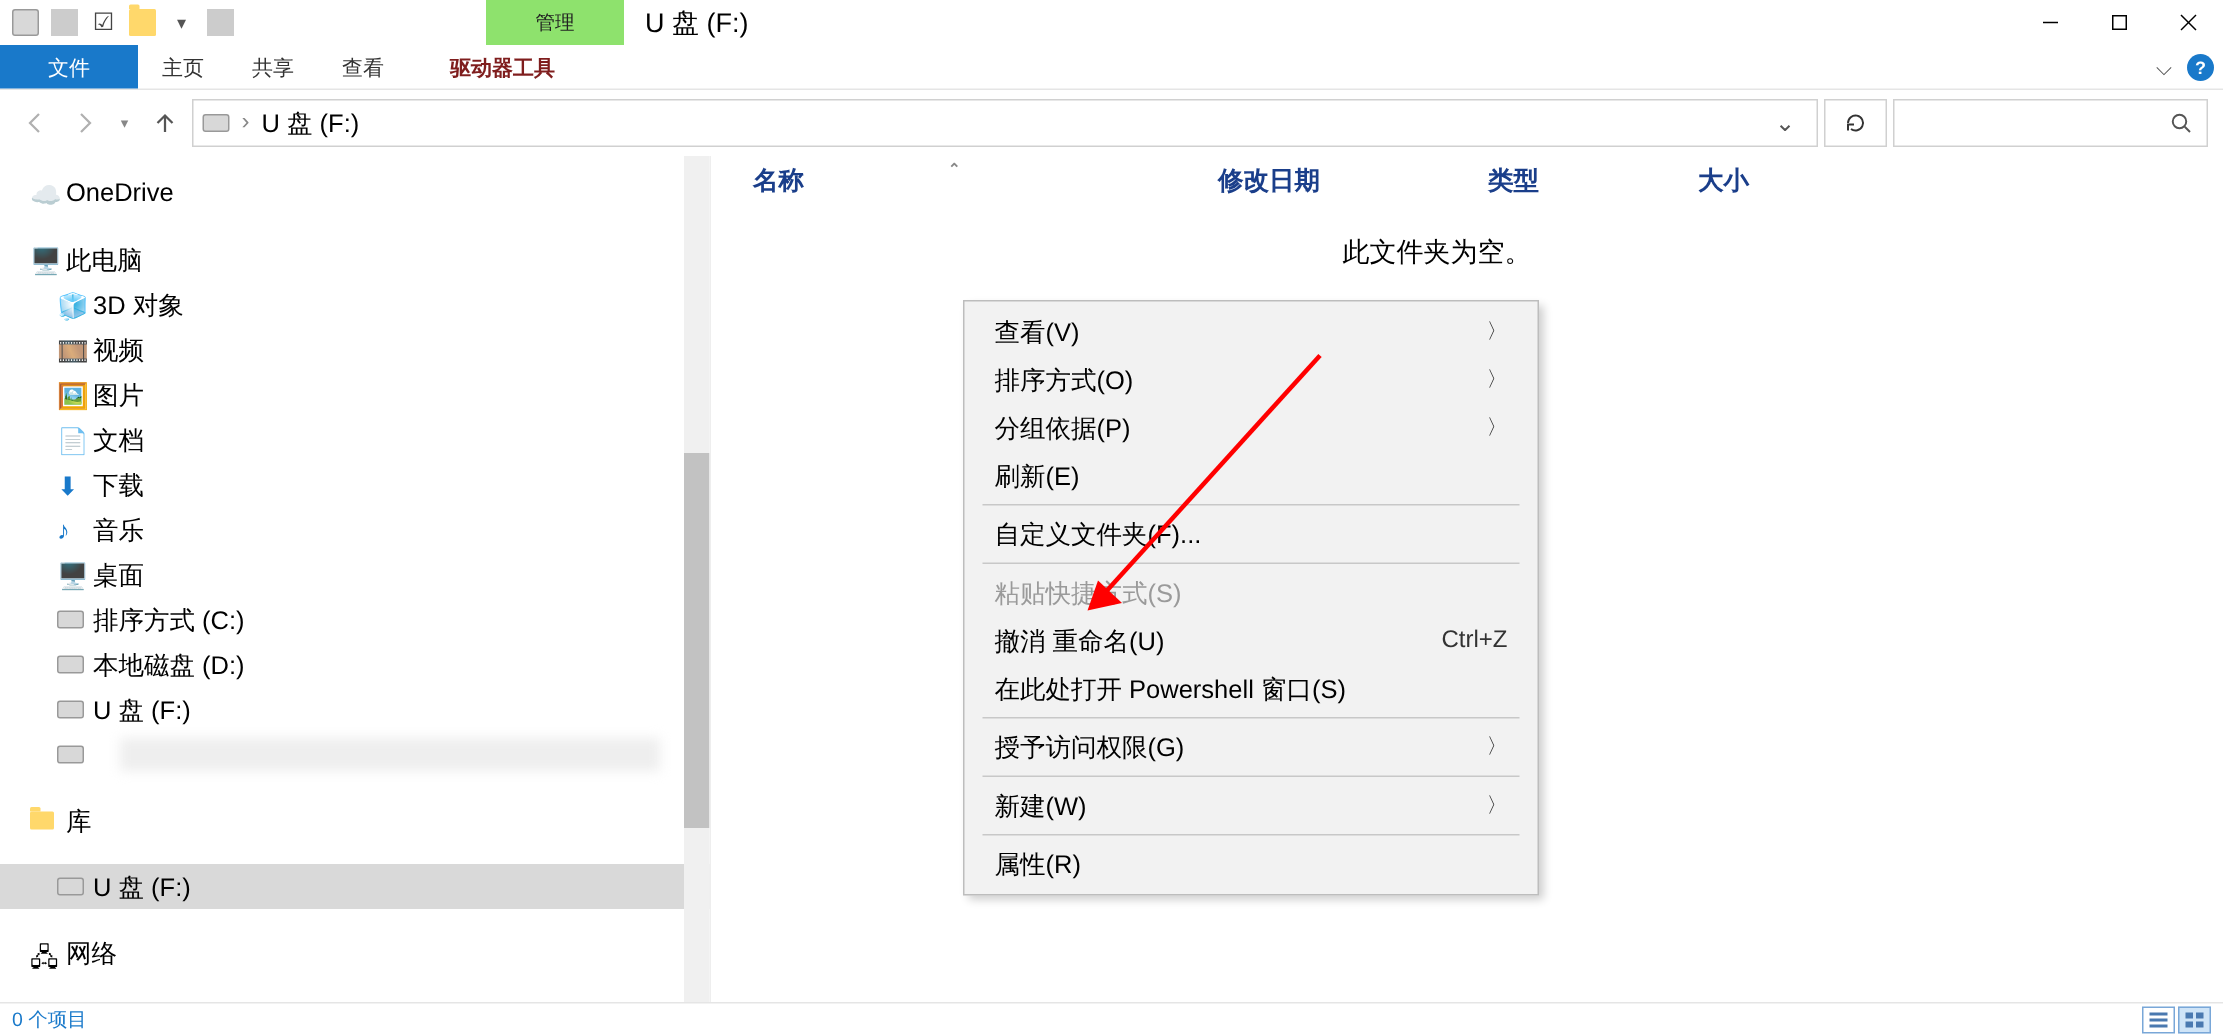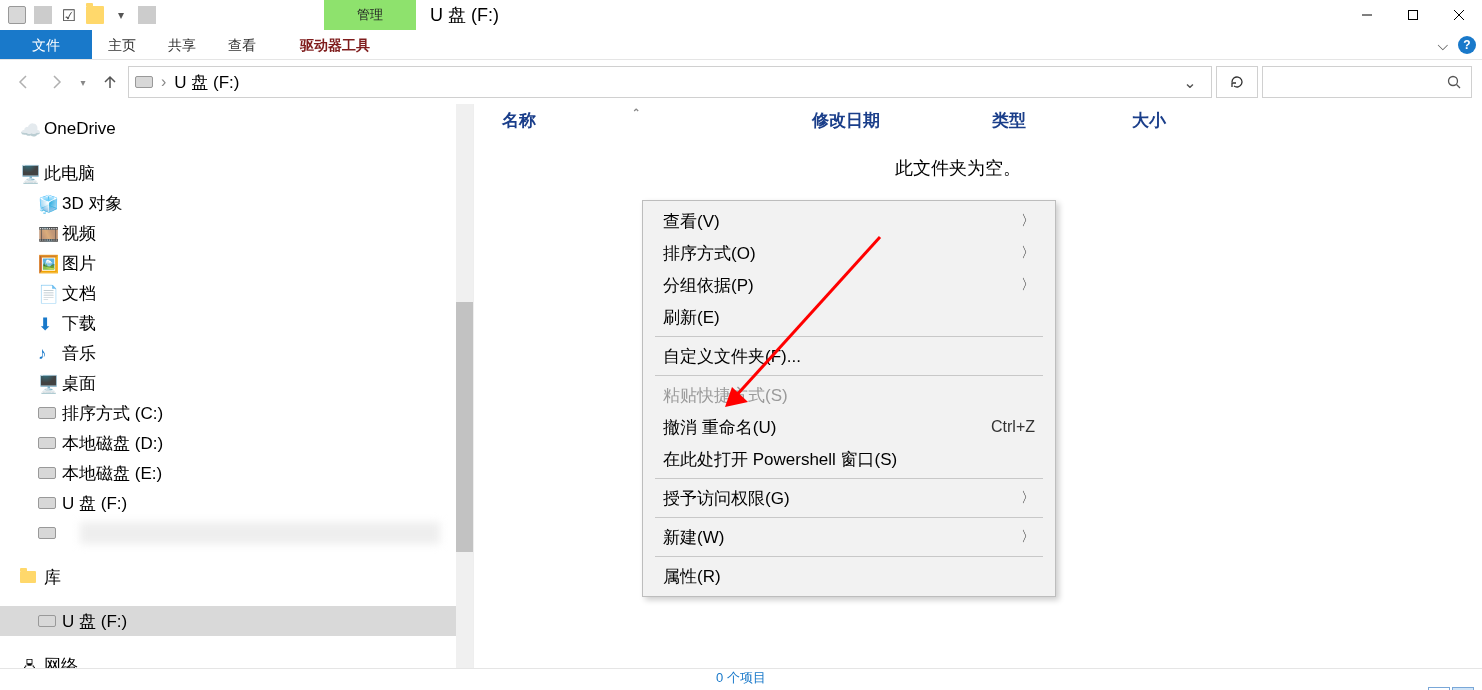--- a/index.html
+++ b/index.html
@@ -50,33 +50,33 @@
   .content-pane { flex: 1; position: relative; }
   .columns { display: flex; height: 32px; align-items: center; font-size: 17px; color: #1a3e8a; padding-left: 28px; font-weight: bold; }
   .col-name { width: 310px; position:relative;}
   .col-name .sort { position:absolute; left:130px; top:-2px; color:#888; font-size:10px;}
   .col-date { width: 180px; }
   .col-type { width: 140px; }
   .col-size { width: 120px; }
   .empty-msg { text-align: center; font-size: 18px; color: #000; margin-top: 20px; padding-right:40px;}
 
   
-  .context-menu { position: absolute; left: 642px; top: 200px; width: 414px; background: #f2f2f2; border: 1px solid #bdbdbd; box-shadow: 3px 3px 6px rgba(0,0,0,0.2); padding: 4px 2px; }
+  .context-menu { position: absolute; left: 642px; top: 200px; width: 384px; background: #f2f2f2; border: 1px solid #bdbdbd; box-shadow: 3px 3px 6px rgba(0,0,0,0.2); padding: 4px 2px; }
   .ctx-item { height: 32px; display: flex; align-items: center; padding: 0 18px; font-size: 17px; justify-content: space-between; }
   .ctx-item.hovered { background: #fff; }
   .ctx-item.disabled { color: #9a9a9a; }
   .ctx-sep { height: 1px; background: #c8c8c8; margin: 3px 10px; }
   .ctx-arrow { color: #333; font-size: 14px;}
   .ctx-shortcut { color: #333; font-size: 16px;}
 
   
   .red-arrow { position: absolute; left: 720px; top: 232px; pointer-events: none; }
 
   
-  .status-bar { height: 22px; border-top: 1px solid #e5e5e5; display: flex; align-items: center; font-size: 13px; color: #1979ca; padding: 0 8px; flex-direction: column; }
+  .status-bar { height: 22px; border-top: 1px solid #e5e5e5; display: flex; align-items: center; font-size: 13px; color: #1979ca; padding: 0 8px; }
   .status-icons { margin-left: auto; display:flex; gap:2px;}
   .status-icons div { width:22px; height:18px; border:1px solid #79a7d8; display:flex; align-items:center; justify-content:center;}
   .status-icons div.active { background:#cfe4f7;}
 
   .drive-icon { width:18px; height:12px; background:#d8d8d8; border:1px solid #999; border-radius:2px; display:inline-block;}
   .folder-icon { width:16px; height:12px; background:#ffd86b; border-radius:1px; display:inline-block; position:relative;}
   .folder-icon::before{content:"";position:absolute;top:-3px;left:0;width:7px;height:3px;background:#ffd86b;border-radius:1px 1px 0 0;}
 </style>
 </head>
 <body>
@@ -216,24 +216,20 @@
       <div class="nav-item child">
           <span class="nav-icon"><span class="drive-icon"></span></span>
           <span>排序方式 (C:)</span>
         </div>
       <div class="nav-item child">
           <span class="nav-icon"><span class="drive-icon"></span></span>
           <span>本地磁盘 (D:)</span>
         </div>
       <div class="nav-item child">
           <span class="nav-icon"><span class="drive-icon"></span></span>
-          <span>本地磁盘 (E:)</span>
-        </div>
-      <div class="nav-item child">
-          <span class="nav-icon"><span class="drive-icon"></span></span>
           <span>U 盘 (F:)</span>
         </div>
       <div class="nav-item child">
           <span class="nav-icon"><span class="drive-icon"></span></span>
           <span class="blur-item"></span>
         </div>
       <div style="height:14px"></div>
       <div class="nav-item">
           <span class="nav-icon"><span class="folder-icon"></span></span>
           <span>库</span>

